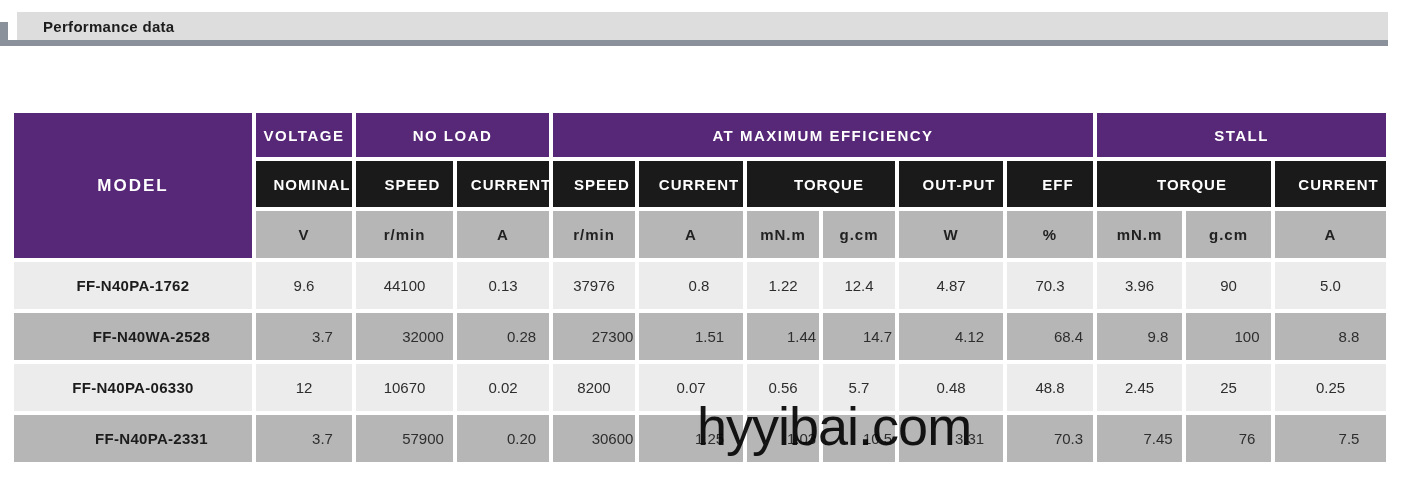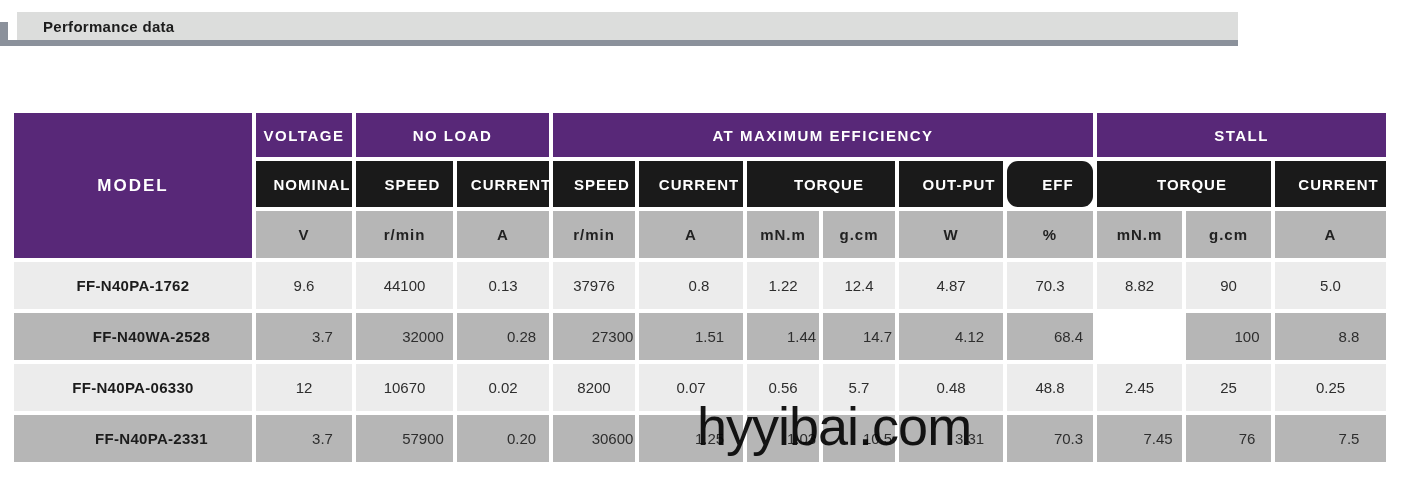--- a/index.html
+++ b/index.html
@@ -2,21 +2,21 @@
 <html><head>
 <meta charset="utf-8">
 <style>
   html,body{margin:0;padding:0;}
   body{
     width:1402px;height:482px;position:relative;background:#ffffff;
     font-family:"Liberation Sans", sans-serif;overflow:hidden;
   }
 
   
-  .title-wrap{position:absolute;top:12px;left:0;width:1238px;}
+  .title-wrap{position:absolute;top:12px;left:0;width:1388px;}
   .title-bar{
     margin-left:17px;height:28px;background:#dcdddc;
     display:flex;align-items:center;padding-left:26px;box-sizing:border-box;
   }
   .title-bar span{
     font-size:15px;font-weight:bold;color:#1c1c1c;letter-spacing:.3px;
   }
   .title-underline{height:6px;background:#8b919b;width:100%;}
   .title-left-cap{position:absolute;left:0;top:22px;width:8px;height:18px;background:#8b919b;}
 
@@ -36,21 +36,21 @@
   .hdr-black{background:#1a1a1a;color:#ffffff;font-weight:bold;font-size:15px;letter-spacing:1px;padding-left:16px;}
   .hdr-unit{background:#b6b6b6;color:#222222;font-weight:bold;font-size:15px;letter-spacing:1px;}
   .model-head{grid-area:1/1/4/2;font-size:17px;letter-spacing:2px;}
   .c-voltage{grid-area:1/2/2/3;}
   .c-noload{grid-area:1/3/2/5;}
   .c-maxeff{grid-area:1/5/2/11;}
   .c-stall{grid-area:1/11/2/14;}
   .r2c2{grid-area:2/2;}  .r2c3{grid-area:2/3;}  .r2c4{grid-area:2/4;}
   .r2c5{grid-area:2/5;}  .r2c6{grid-area:2/6;}
   .r2torque1{grid-area:2/7/3/9;}
-  .r2c9{grid-area:2/9;}  .r2c10{grid-area:2/10;border-radius:11px;}
+  .r2c9{grid-area:2/9;}  .r2c10{grid-area:2/10;}
   .r2torque2{grid-area:2/11/3/13;}
   .r2c13{grid-area:2/13;}
   .row-light{background:#ececec;}
   .row-dark{background:#b6b6b6;padding-left:37px;}
   .model-cell{font-weight:bold;font-size:15px;color:#1c1c1c;letter-spacing:.3px;text-align:center;}
   .value-cell{font-size:15px;color:#2e2e2e;}
 
   
   .watermark{
     position:absolute;left:697px;top:399px;
@@ -101,33 +101,34 @@
     <div class="cell row-light model-cell" style="grid-area: 4 / 1;">FF-N40PA-1762</div>
     <div class="cell row-light value-cell" style="grid-area: 4 / 2;">9.6</div>
     <div class="cell row-light value-cell" style="grid-area: 4 / 3;">44100</div>
     <div class="cell row-light value-cell" style="grid-area: 4 / 4;">0.13</div>
     <div class="cell row-light value-cell" style="grid-area: 4 / 5;">37976</div>
     <div class="cell row-light value-cell" style="grid-area: 4 / 6; padding-left: 16px;">0.8</div>
     <div class="cell row-light value-cell" style="grid-area: 4 / 7;">1.22</div>
     <div class="cell row-light value-cell" style="grid-area: 4 / 8;">12.4</div>
     <div class="cell row-light value-cell" style="grid-area: 4 / 9;">4.87</div>
     <div class="cell row-light value-cell" style="grid-area: 4 / 10;">70.3</div>
-    <div class="cell row-light value-cell" style="grid-area: 4 / 11;">8.82</div>
+    <div class="cell row-light value-cell" style="grid-area: 4 / 11;">3.96</div>
     <div class="cell row-light value-cell" style="grid-area: 4 / 12;">90</div>
     <div class="cell row-light value-cell" style="grid-area: 4 / 13;">5.0</div>
     <div class="cell row-dark model-cell" style="grid-area: 5 / 1;">FF-N40WA-2528</div>
     <div class="cell row-dark value-cell" style="grid-area: 5 / 2;">3.7</div>
     <div class="cell row-dark value-cell" style="grid-area: 5 / 3;">32000</div>
     <div class="cell row-dark value-cell" style="grid-area: 5 / 4;">0.28</div>
     <div class="cell row-dark value-cell" style="grid-area: 5 / 5;">27300</div>
     <div class="cell row-dark value-cell" style="grid-area: 5 / 6;">1.51</div>
     <div class="cell row-dark value-cell" style="grid-area: 5 / 7;">1.44</div>
     <div class="cell row-dark value-cell" style="grid-area: 5 / 8;">14.7</div>
     <div class="cell row-dark value-cell" style="grid-area: 5 / 9;">4.12</div>
     <div class="cell row-dark value-cell" style="grid-area: 5 / 10;">68.4</div>
+    <div class="cell row-dark value-cell" style="grid-area: 5 / 11;">9.8</div>
     <div class="cell row-dark value-cell" style="grid-area: 5 / 12;">100</div>
     <div class="cell row-dark value-cell" style="grid-area: 5 / 13;">8.8</div>
     <div class="cell row-light model-cell" style="grid-area: 6 / 1;">FF-N40PA-06330</div>
     <div class="cell row-light value-cell" style="grid-area: 6 / 2;">12</div>
     <div class="cell row-light value-cell" style="grid-area: 6 / 3;">10670</div>
     <div class="cell row-light value-cell" style="grid-area: 6 / 4;">0.02</div>
     <div class="cell row-light value-cell" style="grid-area: 6 / 5;">8200</div>
     <div class="cell row-light value-cell" style="grid-area: 6 / 6;">0.07</div>
     <div class="cell row-light value-cell" style="grid-area: 6 / 7;">0.56</div>
     <div class="cell row-light value-cell" style="grid-area: 6 / 8;">5.7</div>

